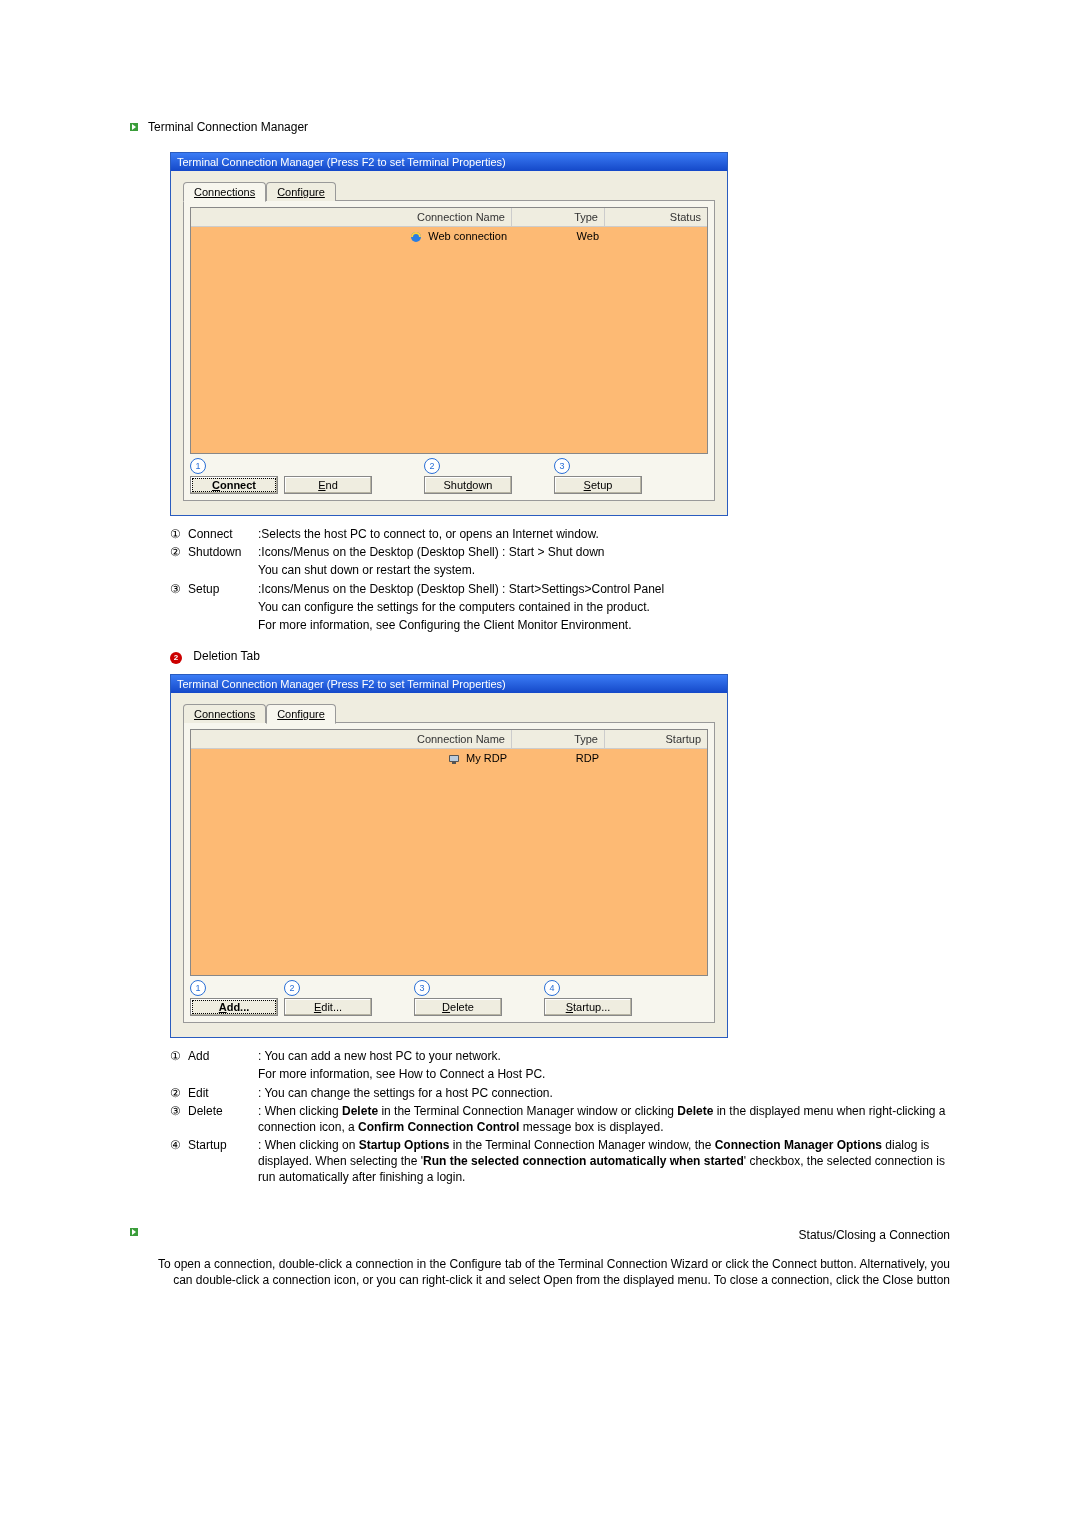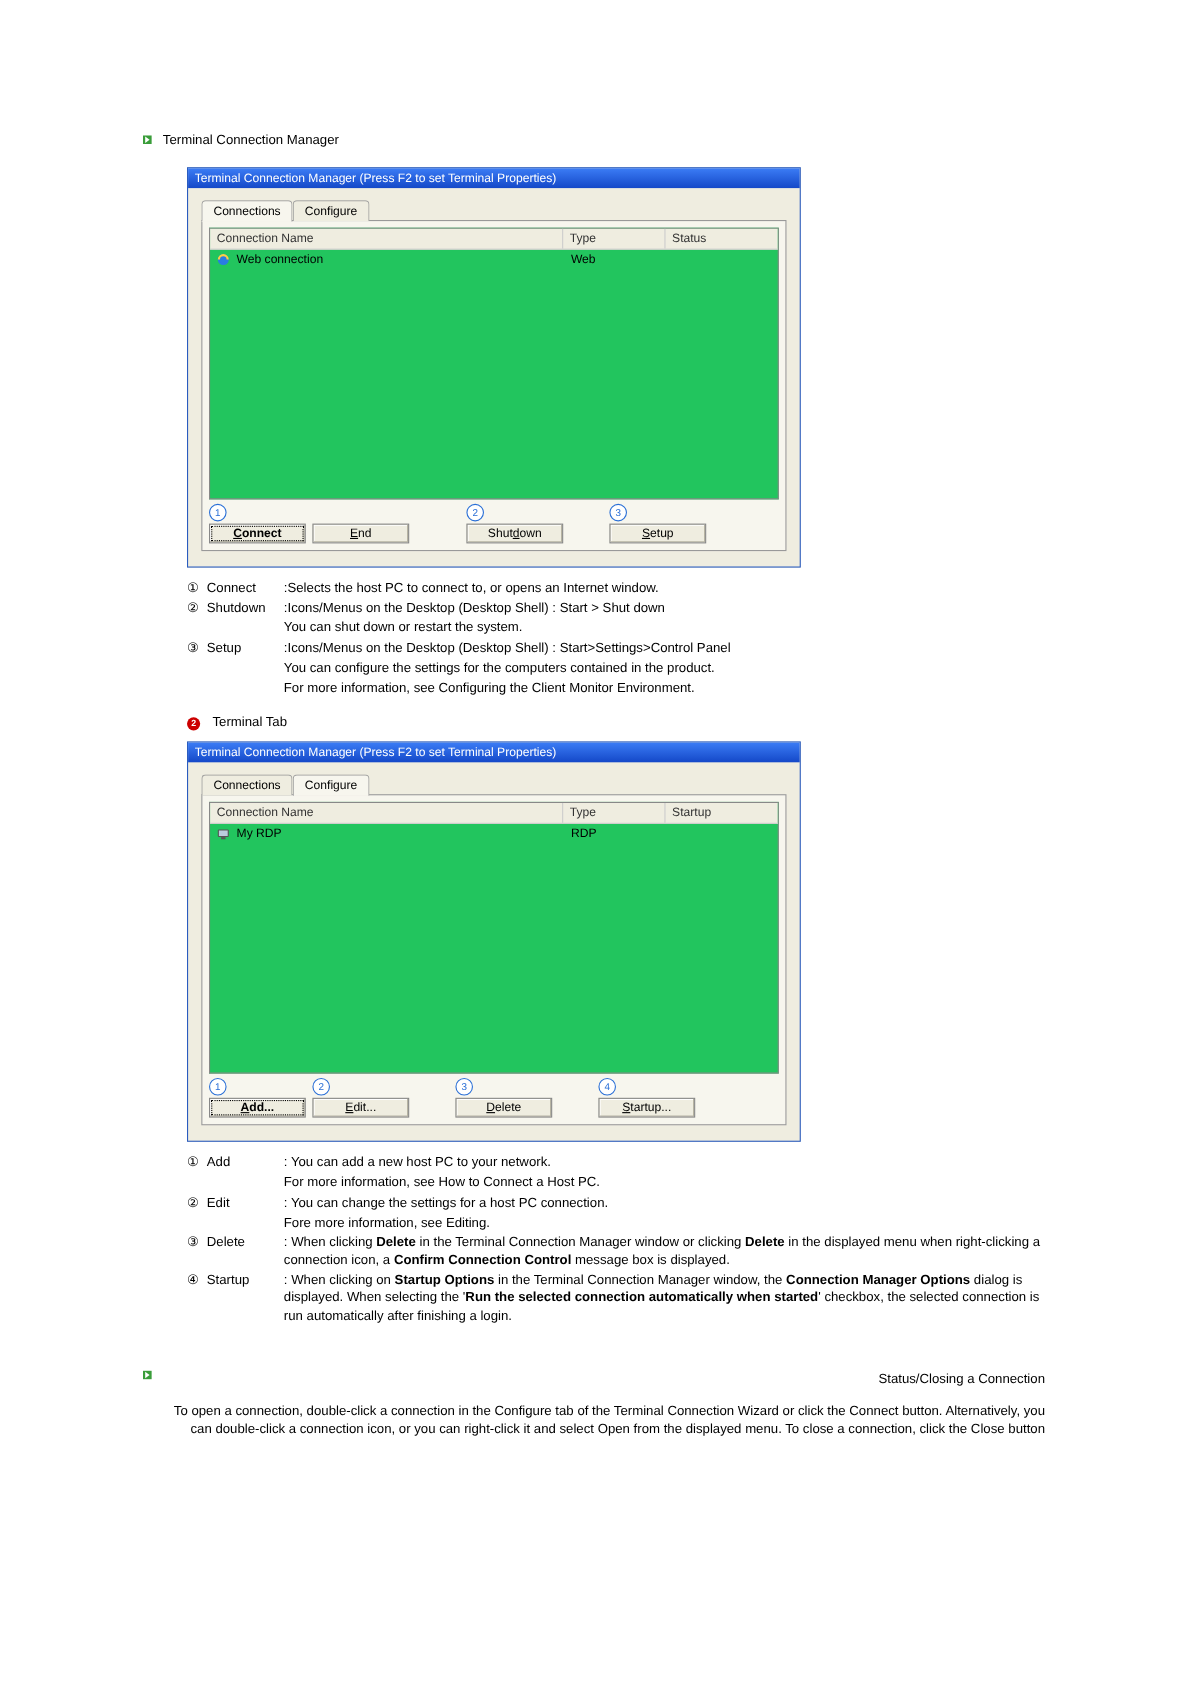--- a/index.html
+++ b/index.html
@@ -73,39 +73,41 @@
   }
   .tab {
     padding: 3px 10px;
     font-size: 11px;
     border: 1px solid #999;
     border-bottom: none;
     border-radius: 4px 4px 0 0;
     background: #efede0;
     position: relative;
     font-family: Tahoma, Arial, sans-serif;
+    text-decoration: underline;
   }
   .tab.active {
     background: #f7f6ee;
     top: 1px;
     border-bottom: 1px solid #f7f6ee;
   }
   .tab-body {
     border: 1px solid #999;
     background: #f7f6ee;
     padding: 6px;
     margin-top: -1px;
   }
   .listbox {
-    background: #22c55e;
+    background: #fdba74;
     border: 1px solid #888;
     height: 245px;
     font-family: Tahoma, Arial, sans-serif;
     font-size: 11px;
     position: relative;
+    text-align: right;
   }
   .list-header {
     display: flex;
     border-bottom: 1px solid #ccc;
     background: #efede0;
   }
   .list-header > div {
     padding: 3px 6px;
     border-right: 1px solid #ccc;
     color: #333;
@@ -286,21 +288,21 @@
     </div>
     <div class="desc-row">
       <span class="desc-num"></span>
         <span class="desc-label"></span>
       <span class="desc-text">For more information, see Configuring the Client Monitor Environment.</span>
     </div>
   </div>
 
   <div class="indent">
     <span class="red-dot">2</span>
-    <span>Terminal Tab</span>
+    <span>Deletion Tab</span>
   </div>
 
   <div class="win-window">
     <div class="titlebar">Terminal Connection Manager (Press F2 to set Terminal Properties)</div>
     <div class="tab-area">
       <div class="tabs">
         <div class="tab">Connections</div>
         <div class="tab active">Configure</div>
       </div>
       <div class="tab-body">
@@ -359,25 +361,20 @@
       <span class="desc-num"></span>
         <span class="desc-label"></span>
       <span class="desc-text">For more information, see How to Connect a Host PC.</span>
     </div>
     <div class="desc-row">
       <span class="desc-num">②</span>
       <span class="desc-label">Edit</span>
       <span class="desc-text">: You can change the settings for a host PC connection.</span>
     </div>
     <div class="desc-row">
-      <span class="desc-num"></span>
-        <span class="desc-label"></span>
-      <span class="desc-text">Fore more information, see Editing.</span>
-    </div>
-    <div class="desc-row">
       <span class="desc-num">③</span>
       <span class="desc-label">Delete</span>
       <span class="desc-text">
         <span>: When clicking </span><b>Delete</b><span> in the Terminal Connection Manager window or clicking </span><b>Delete</b><span> in the displayed menu when right-clicking a connection icon, a </span><b>Confirm Connection Control</b><span> message box is displayed.</span>
       </span>
     </div>
     <div class="desc-row">
       <span class="desc-num">④</span>
       <span class="desc-label">Startup</span>
       <span class="desc-text">

